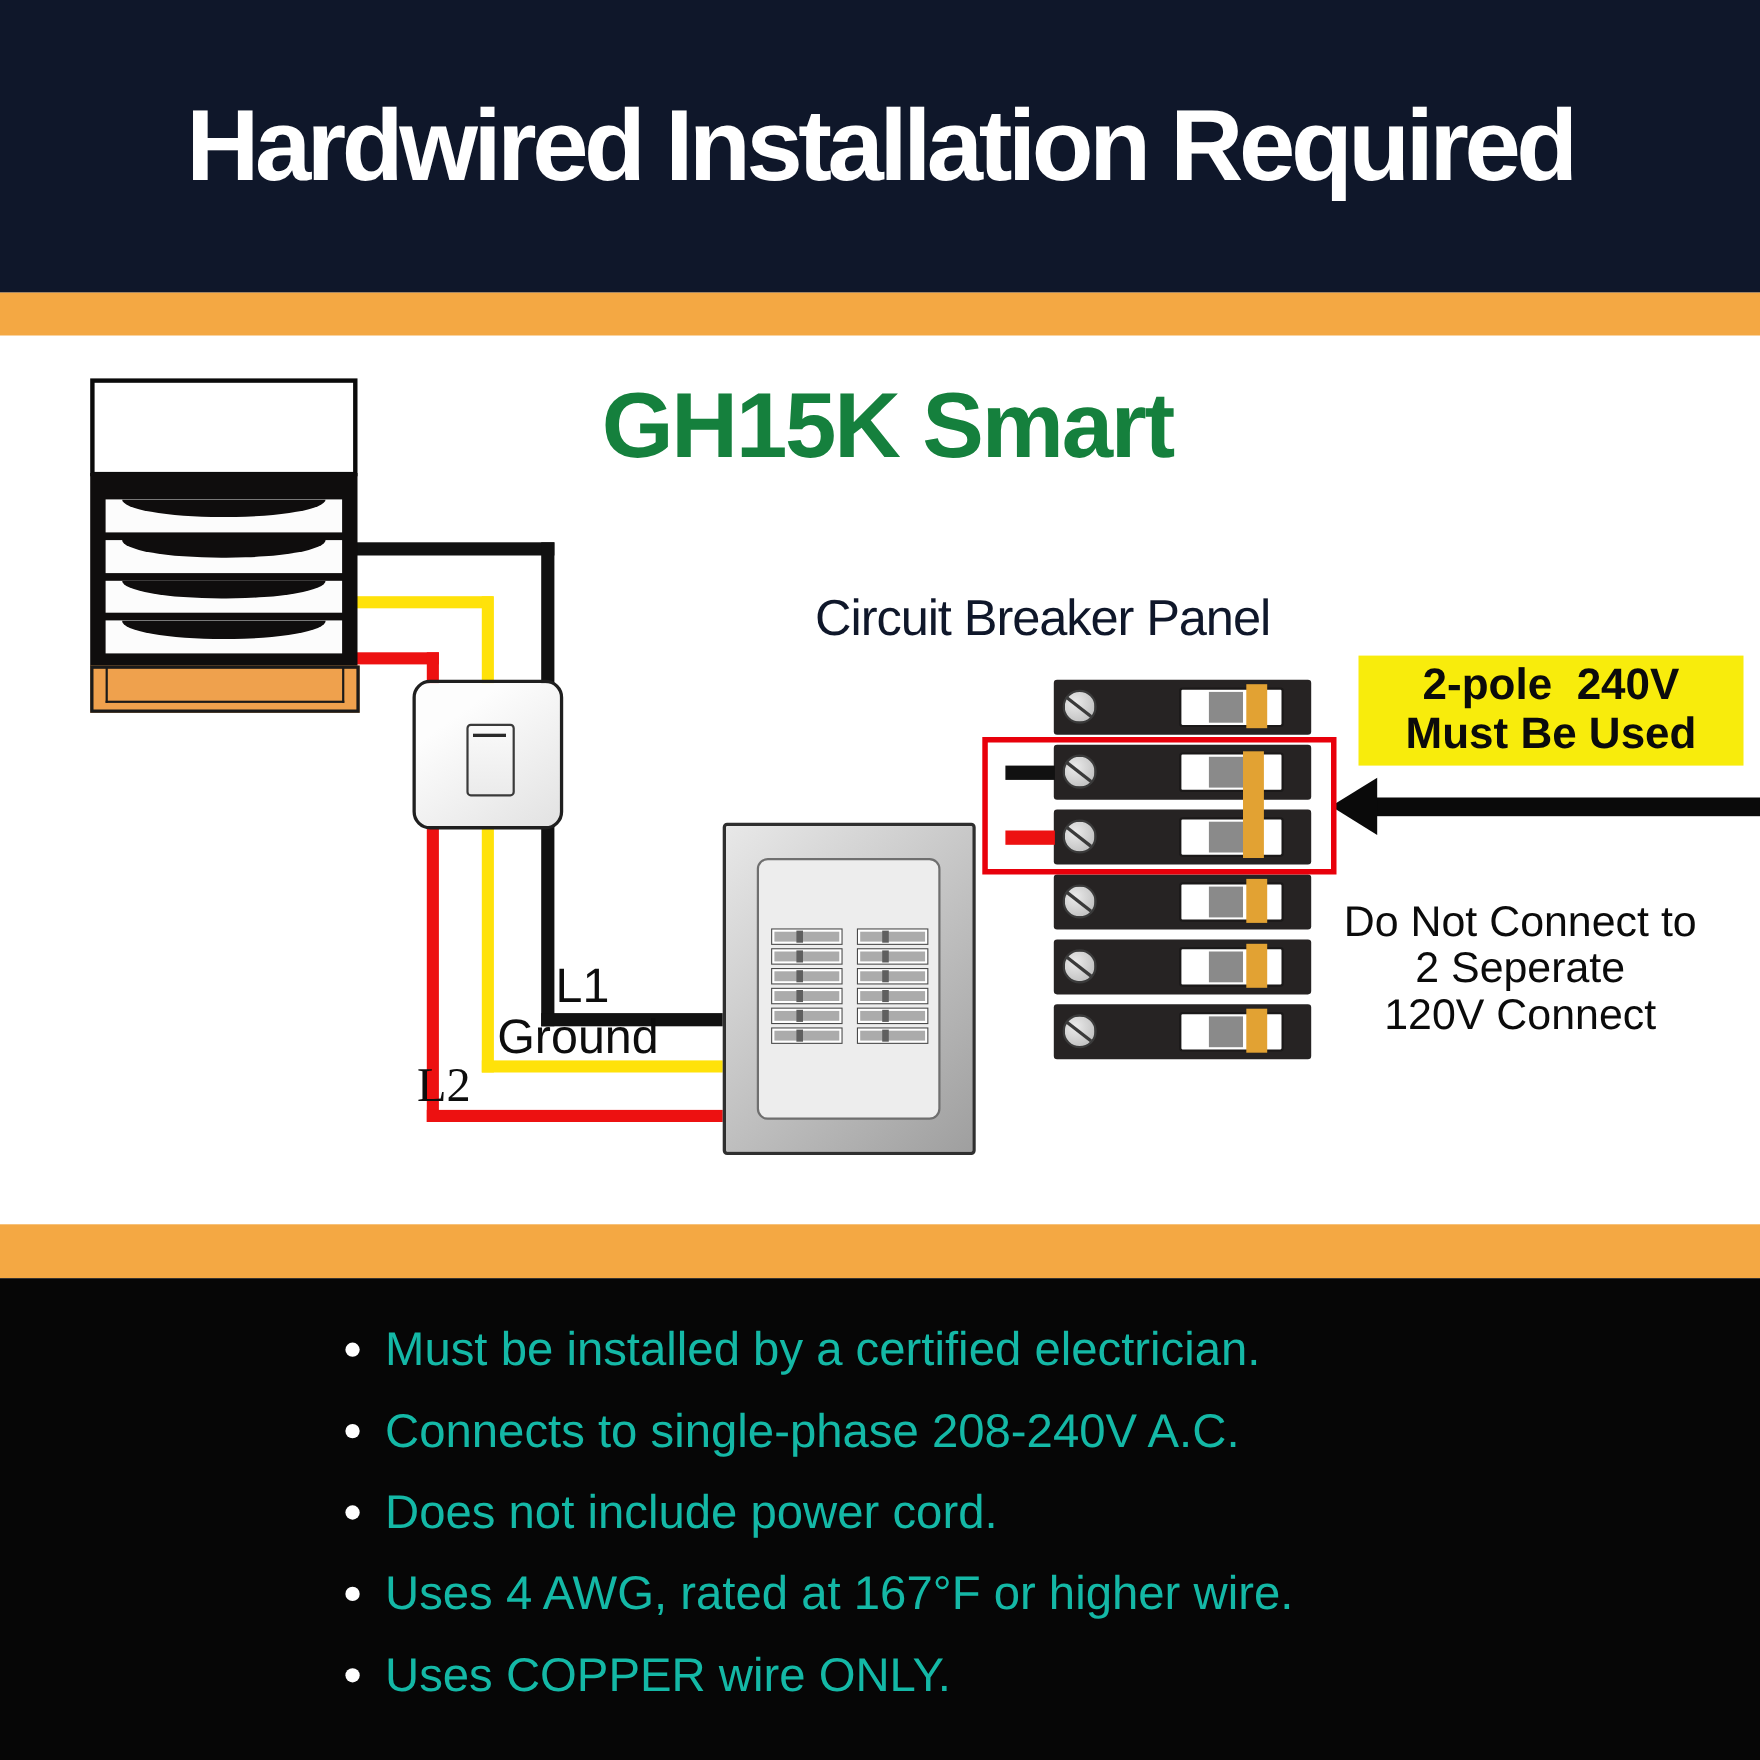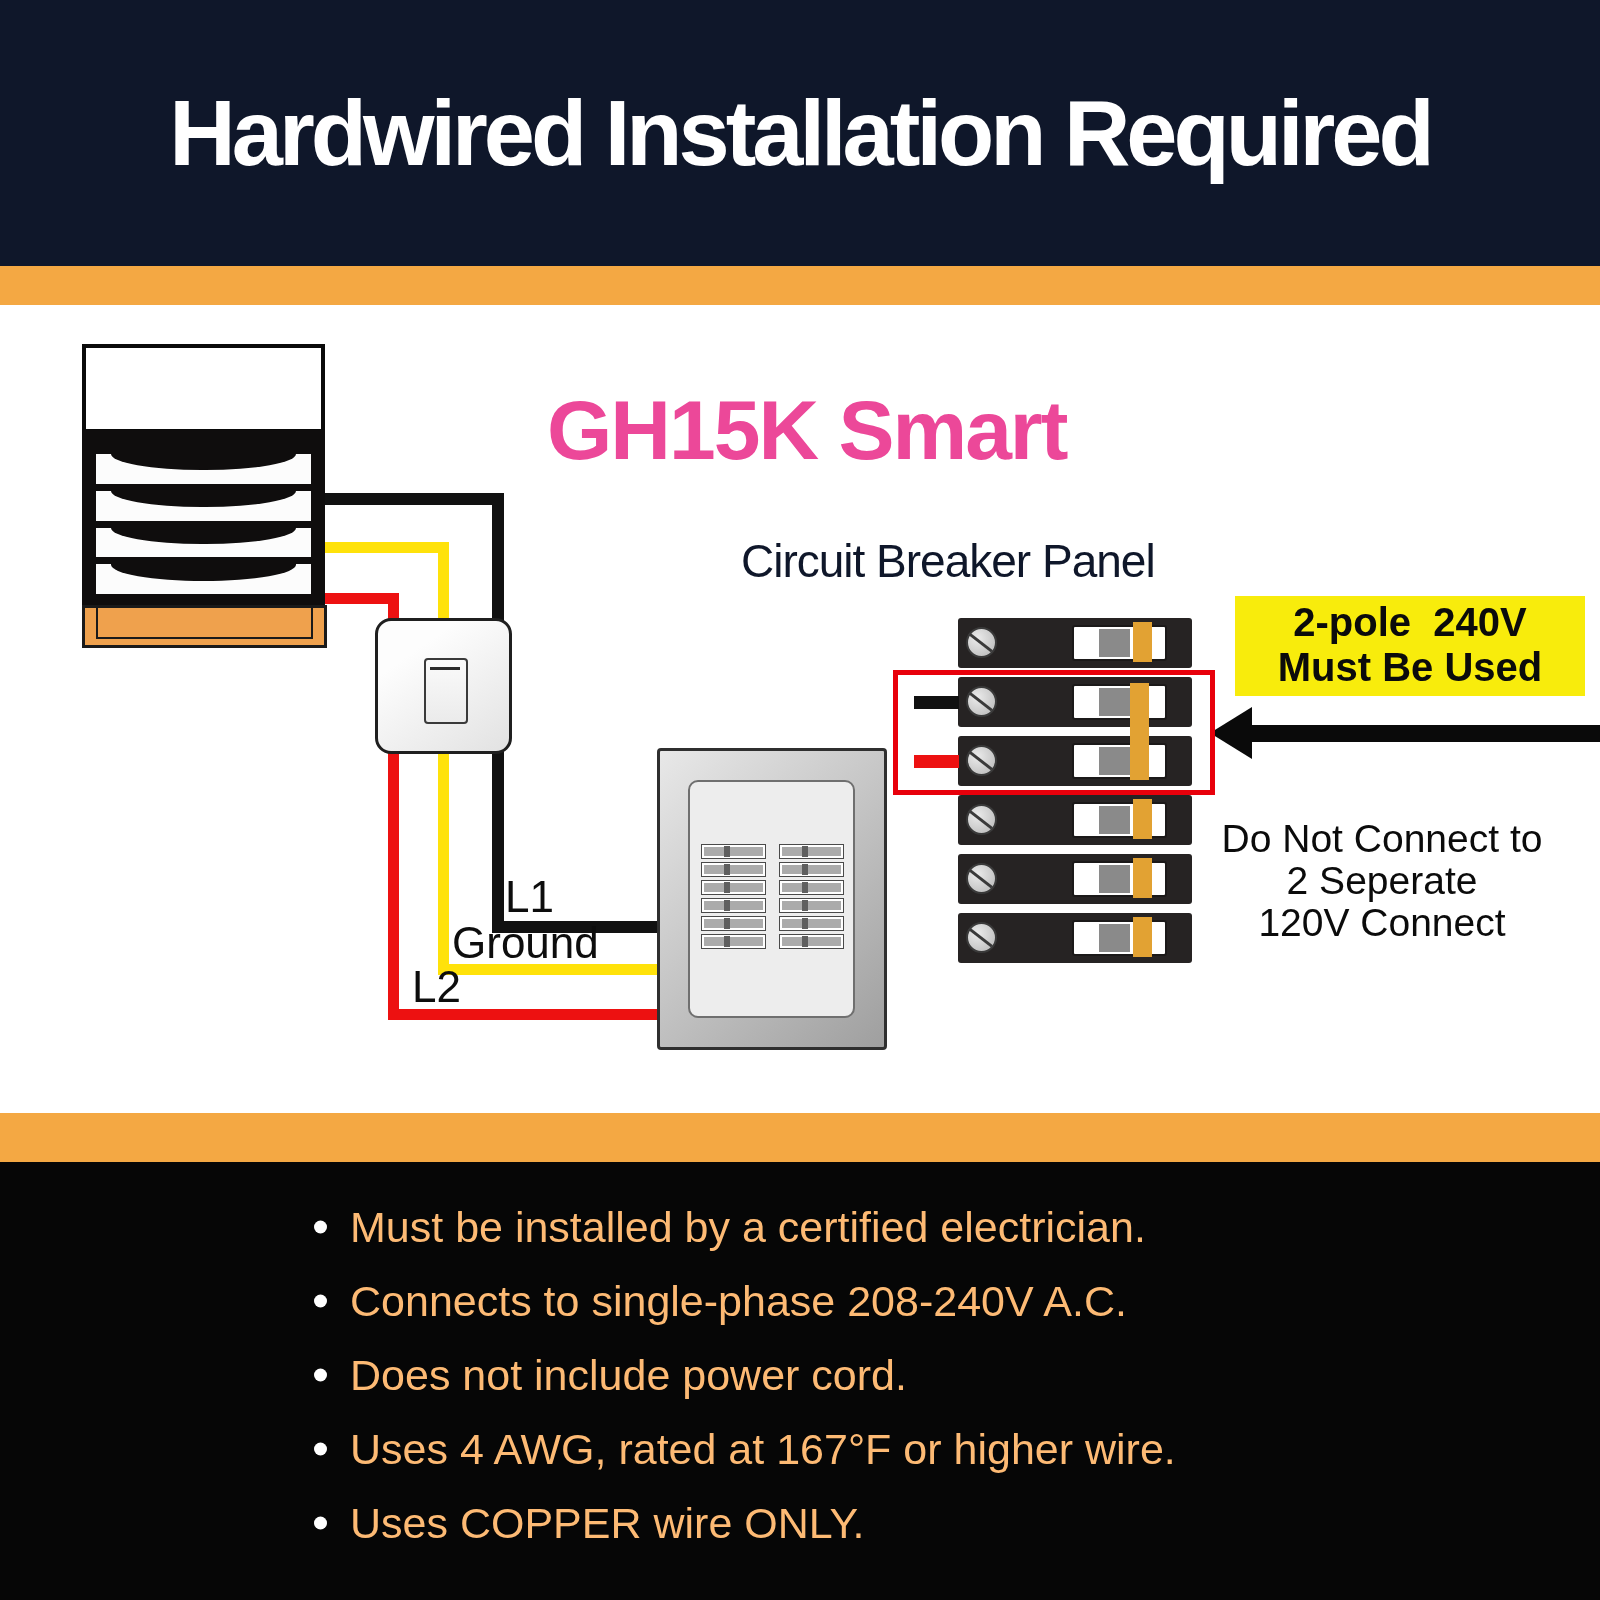--- a/index.html
+++ b/index.html
@@ -12,34 +12,34 @@
 
   
   .header-bar { position:absolute; left:0; top:0; width:1600px; height:266px; background:#0f172a;
                 display:flex; align-items:center; justify-content:center; }
   .header-title { color:#ffffff; font-size:92px; font-weight:700; letter-spacing:-4px; white-space:nowrap; }
   .stripe { position:absolute; left:0; width:1600px; background:#F4A843; }
   .stripe-top { top:266px; height:39px; }
   .stripe-bottom { top:1113px; height:49px; }
   .footer-bar { position:absolute; left:0; top:1162px; width:1600px; height:438px; background:#060606; }
   .bullet-list { position:absolute; left:312px; top:28px; margin:0; padding:0; list-style:none; }
-  .bullet-list li { position:relative; padding-left:38px; color:#fdba74; font-size:43px; font-weight:500;
+  .bullet-list li { position:relative; padding-left:38px; color:#14b8a6; font-size:43px; font-weight:500;
                     line-height:74px; white-space:nowrap; }
   .bullet-list li::before { content:''; position:absolute; left:2px; top:50%; transform:translateY(-50%);
                     width:13px; height:13px; border-radius:50%; background:#fff; }
 
   
   .product-title { position:absolute; left:547px; top:342px; width:500px; text-align:center;
-                   font-size:84px; font-weight:700; letter-spacing:-2px; color:#ec4899; line-height:88px; white-space:nowrap;margin-top:44px; }
+                   font-size:84px; font-weight:700; letter-spacing:-2px; color:#15803d; line-height:88px; white-space:nowrap; }
   .panel-label { position:absolute; left:741px; top:534px; width:400px; text-align:center;
                  font-size:46px; font-weight:500; letter-spacing:-1px; color:#0f172a; white-space:nowrap; }
   .wire-label { position:absolute; font-size:44px; font-weight:500; color:#0d0d0d; z-index:2; line-height:46px; }
   .lab-l1 { left:505px; top:874px; }
   .lab-ground { left:452px; top:920px; }
-  .lab-l2 { left:412px; top:964px; }
+  .lab-l2 { left:379px; top:964px;font-family:Liberation Serif, serif; }
 
   
   .heater-top { position:absolute; left:82px; top:344px; width:243px; height:89px;
                 background:#fff; border:4px solid #0a0a0a; z-index:2; }
   .heater-louvers { position:absolute; left:82px; top:430px; width:243px; height:176px;
                 background:#0f0d0d; padding:24px 14px 12px; display:flex; flex-direction:column; gap:7px; z-index:2; }
   .louver-slat { flex:1; background:#fcfcfc; position:relative; overflow:hidden; }
   .louver-slat::before { content:''; position:absolute; top:0; left:7%; right:7%; height:55%;
                 background:#0f0d0d; border-radius:0 0 50% 50% / 0 0 100% 100%; }
   .heater-base { position:absolute; left:82px; top:605px; width:245px; height:43px;

